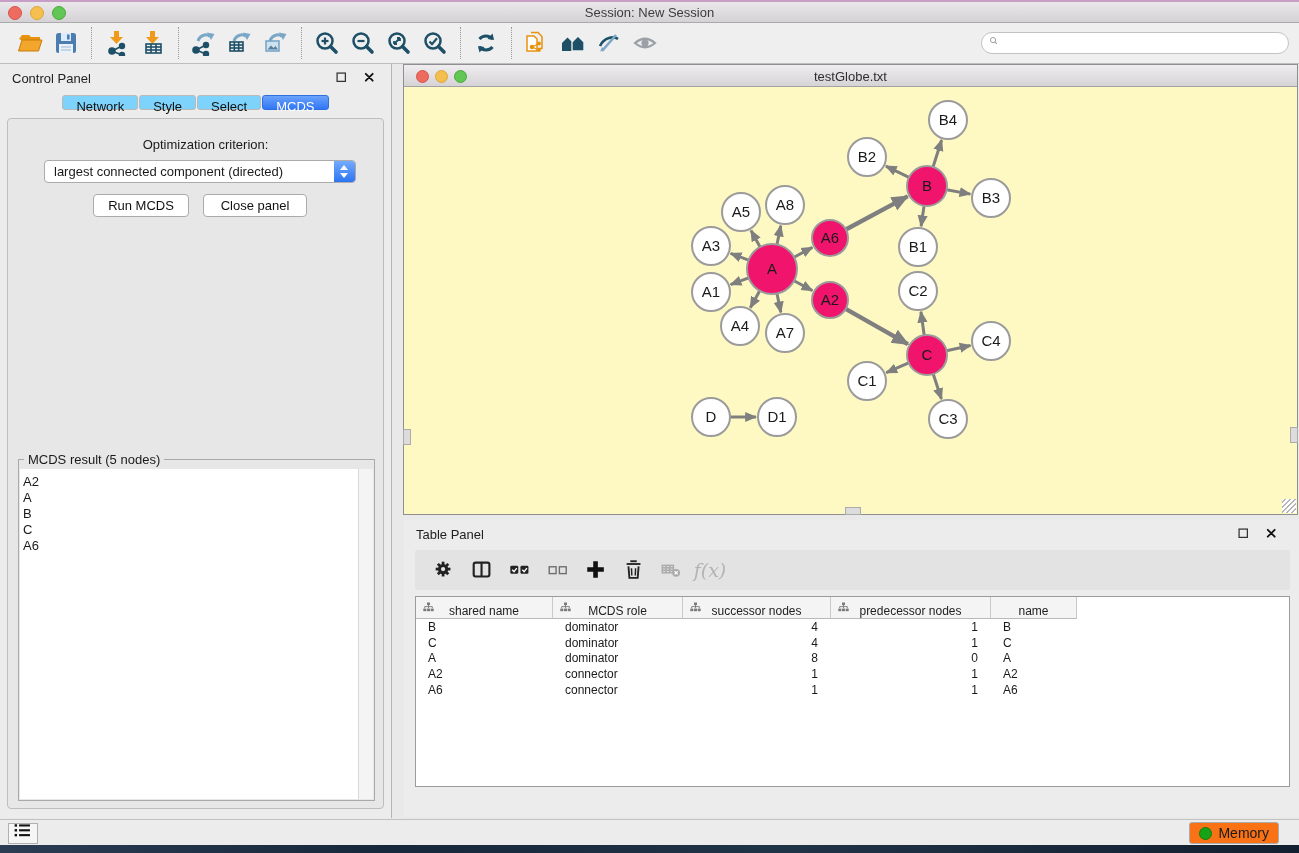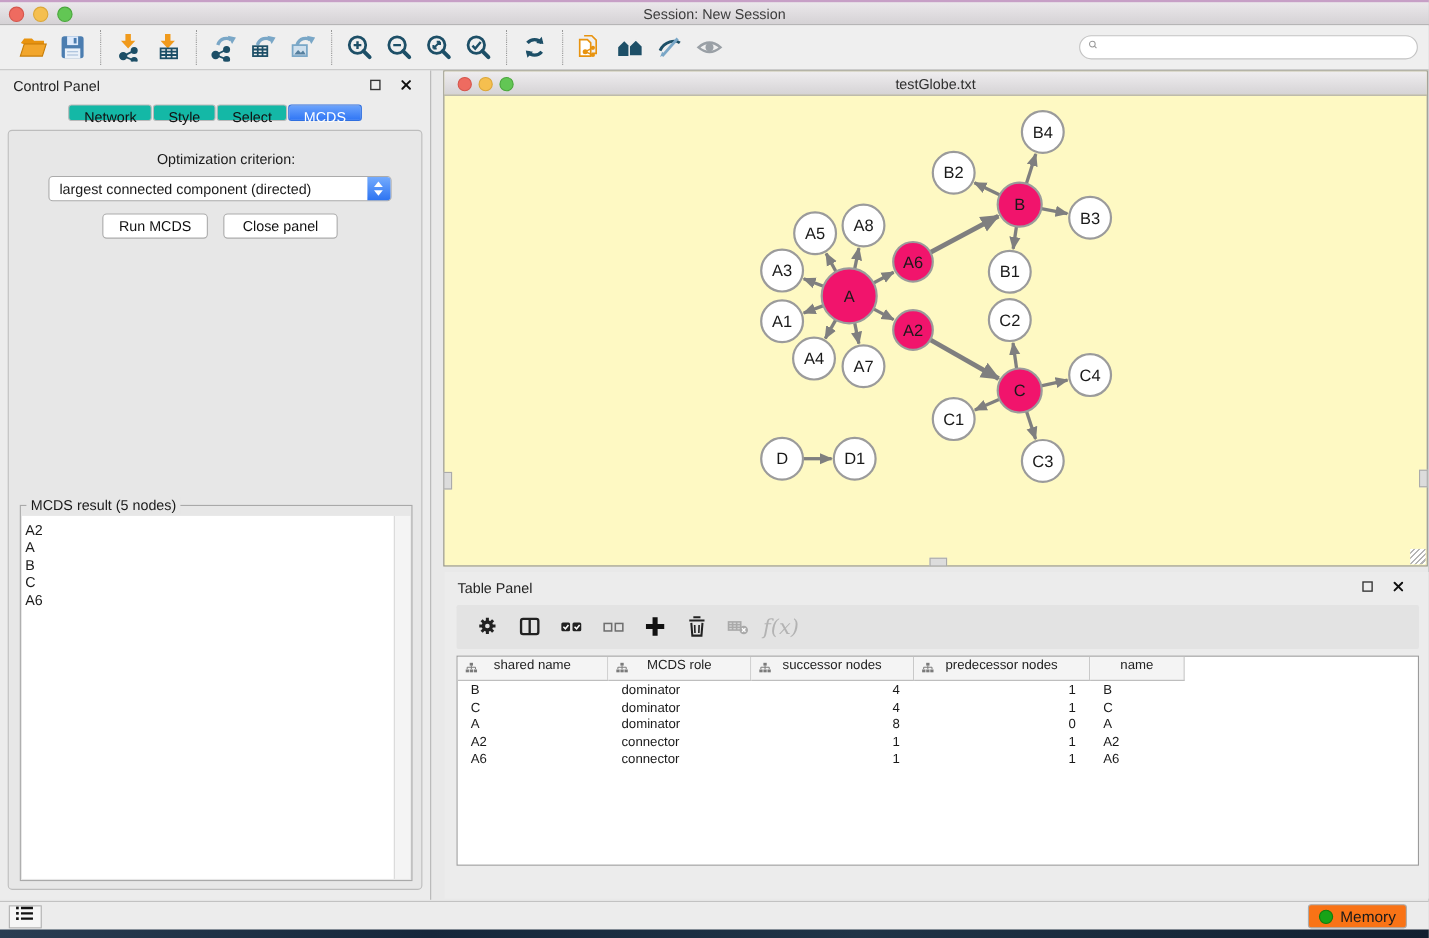--- a/index.html
+++ b/index.html
@@ -29,21 +29,21 @@
     padding:0 10px 0 26px;font-size:12px;background:#fff;outline:none;}
   .searchwrap .sicon{position:absolute;left:8px;top:4px;}
 
   
   .control-panel{position:absolute;left:0;top:64px;width:391px;height:754px;background:#ececec;
     border-right:1px solid #b6b6b6;}
   .panel-head{position:relative;height:26px;}
   .panel-head .ptitle{position:absolute;left:12px;top:7px;font-size:13px;color:#222;}
   .panel-head .pbtns{position:absolute;right:10px;top:7px;display:flex;gap:10px;align-items:center;}
   .cp-tabs{position:absolute;left:0;right:0;top:31px;display:flex;justify-content:center;gap:1px;}
-  .tab{height:15px;padding:3px 13px;background:#14b8a6;border:1px solid #b9b9b9;border-radius:3px;
+  .tab{height:15px;padding:3px 13px;background:#7dd3fc;border:1px solid #b9b9b9;border-radius:3px;
     font-size:13px;line-height:15px;color:#111;}
   .tab.active{background:linear-gradient(#6ba3fc,#3076f5);border-color:#2f6fe0;color:#fff;}
   .cp-body{position:absolute;left:7px;right:7px;top:54px;bottom:9px;background:#e7e7e7;
     border:1px solid #bdbdbd;border-radius:4px;padding-left:20px;}
   .opt-label{text-align:center;margin-top:18px;font-size:13px;}
   .dropdown{position:absolute;left:36px;top:41px;width:312px;height:23px;background:#fff;
     border:1px solid #ababab;border-radius:4px;box-sizing:border-box;}
   .dropdown .dval{position:absolute;left:9px;top:3px;font-size:13px;white-space:nowrap;}
   .stepper{position:absolute;right:0;top:0;width:21px;height:21px;border-radius:0 3px 3px 0;
     background:linear-gradient(#74abfd,#2d74f2);}
@@ -82,21 +82,21 @@
   
   .table-panel{position:absolute;left:404px;top:520px;right:0;height:297px;background:#ececec;}
   .tp-toolbar{position:absolute;left:11px;right:9px;top:30px;height:40px;background:#e3e3e3;
     border-radius:2px;display:flex;align-items:center;padding-left:10px;}
   .tp-ic{width:38px;height:30px;display:flex;align-items:center;justify-content:center;flex:0 0 auto;}
   .fx-text{font-family:"DejaVu Serif",serif;font-style:italic;font-size:19px;color:#b3b3b3;}
   .tp-table{position:absolute;left:11px;right:9px;top:76px;height:189px;background:#fff;
     border:1px solid #9b9b9b;overflow:hidden;}
   .thead{display:flex;height:22px;}
   .th{position:relative;box-sizing:border-box;background:#f4f4f4;border-right:1px solid #c9c9c9;
-    border-bottom:1px solid #b9b9b9;font-size:12px;color:#222;display:flex;align-items:flex-start;
+    border-bottom:1px solid #b9b9b9;font-size:12px;color:#222;display:flex;align-items:flex-end;
     justify-content:center;}
   .th .sort{position:absolute;left:7px;top:5px;}
   .trow{display:flex;height:15.7px;align-items:center;}
   .td{box-sizing:border-box;font-size:12px;white-space:nowrap;overflow:hidden;}
   .td.left{padding-left:12px;text-align:left;}
   .td.right{padding-right:13px;text-align:right;}
   .tp-tabs{position:absolute;bottom:6px;left:50%;transform:translateX(-50%);display:flex;}
   .tp-tabs .tab{border-radius:0;margin-left:-1px;padding:3px 12px;font-size:12.5px;}
   .tp-tabs .tab:first-child{border-radius:4px 0 0 4px;margin-left:0;}
   .tp-tabs .tab:last-child{border-radius:0 4px 4px 0;}

